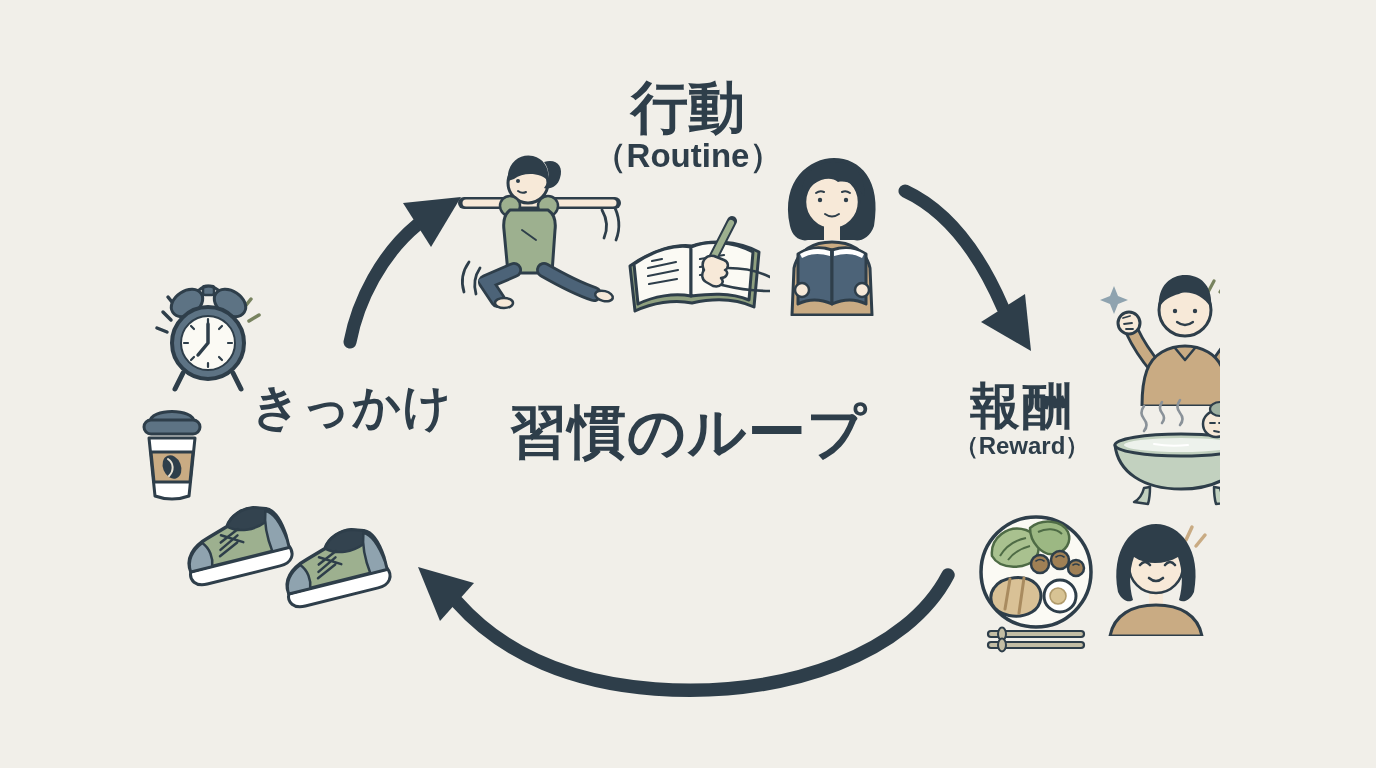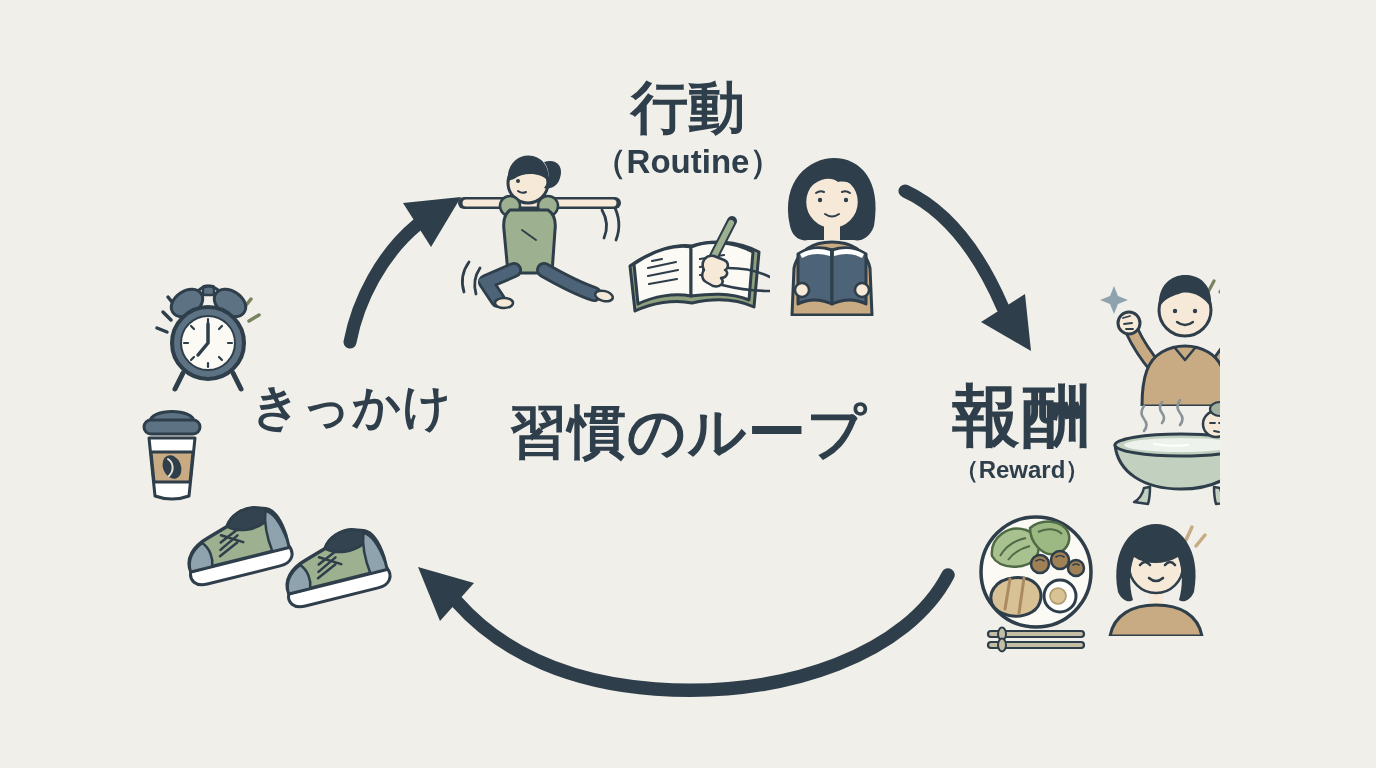--- a/index.html
+++ b/index.html
@@ -8,29 +8,29 @@
     --white:#FFFFFF; --paper:#FBFAF4; --olive:#78835F; --tub:#C2D1BF;
     --water:#EDF2EC; --lettuce:#A9C18F; --bread:#D9C196; --steam:#8A9299;
   }
   *{margin:0;padding:0;box-sizing:border-box;}
   html,body{width:100%;height:100%;}
   body{font-family:"Liberation Sans","DejaVu Sans",sans-serif;background:var(--bg);}
   .canvas{position:relative;width:1220px;height:768px;background:var(--bg);overflow:hidden;}
   .arrows{position:absolute;left:0;top:0;pointer-events:none;}
   .label{position:absolute;text-align:center;color:var(--ink);transform:translateX(-50%);white-space:nowrap;}
   .label .jp{font-weight:700;line-height:1.05;}
-  .label .en{font-weight:600;line-height:1.1;margin-top:6px;}
+  .label .en{font-weight:600;line-height:1.1;}
   .routine-label{left:688px;top:78px;}
   .routine-label .jp{font-size:57px;}
   .routine-label .en{font-size:33px;}
   .cue-label{left:352px;top:382px;text-align:center;}
   .cue-label .jp{font-size:48px;letter-spacing:1px;}
   .cue-label .en{font-size:31px;}
   .reward-label{left:1022px;top:380px;}
-  .reward-label .jp{font-size:68px;letter-spacing:2px;}
+  .reward-label .jp{font-size:50px;letter-spacing:2px;}
   .reward-label .en{font-size:24px;}
   .center-title{position:absolute;left:688px;top:394px;transform:translateX(-50%);
     font-size:58px;font-weight:700;color:var(--ink);letter-spacing:1px;white-space:nowrap;text-align:center;}
   .icon{position:absolute;}
   
   .fi{fill:var(--ink)} .fg{fill:var(--green)} .fs{fill:var(--slate)}
   .fsl{fill:var(--slate-light)} .fsm{fill:var(--slate-mid)} .ft{fill:var(--tan)}
   .fk{fill:var(--skin)} .fw{fill:var(--white)} .fp{fill:var(--paper)}
   .ftb{fill:var(--tub)} .fwa{fill:var(--water)} .fl{fill:var(--lettuce)} .fbr{fill:var(--bread)}
   .nf{fill:none}

